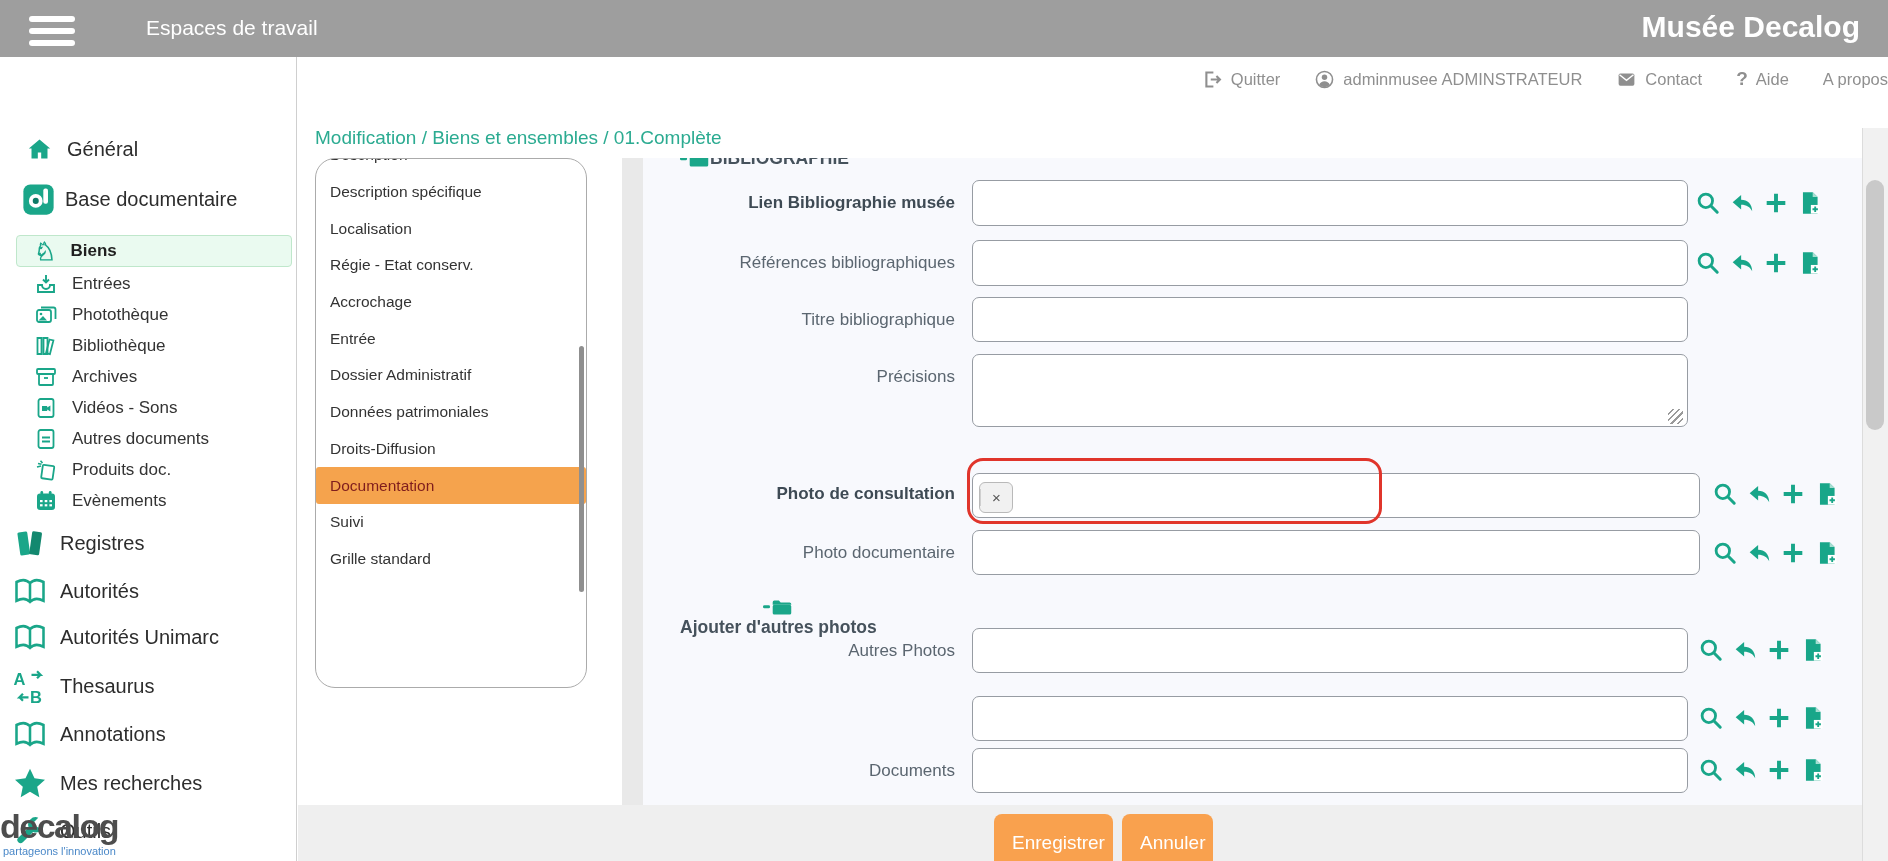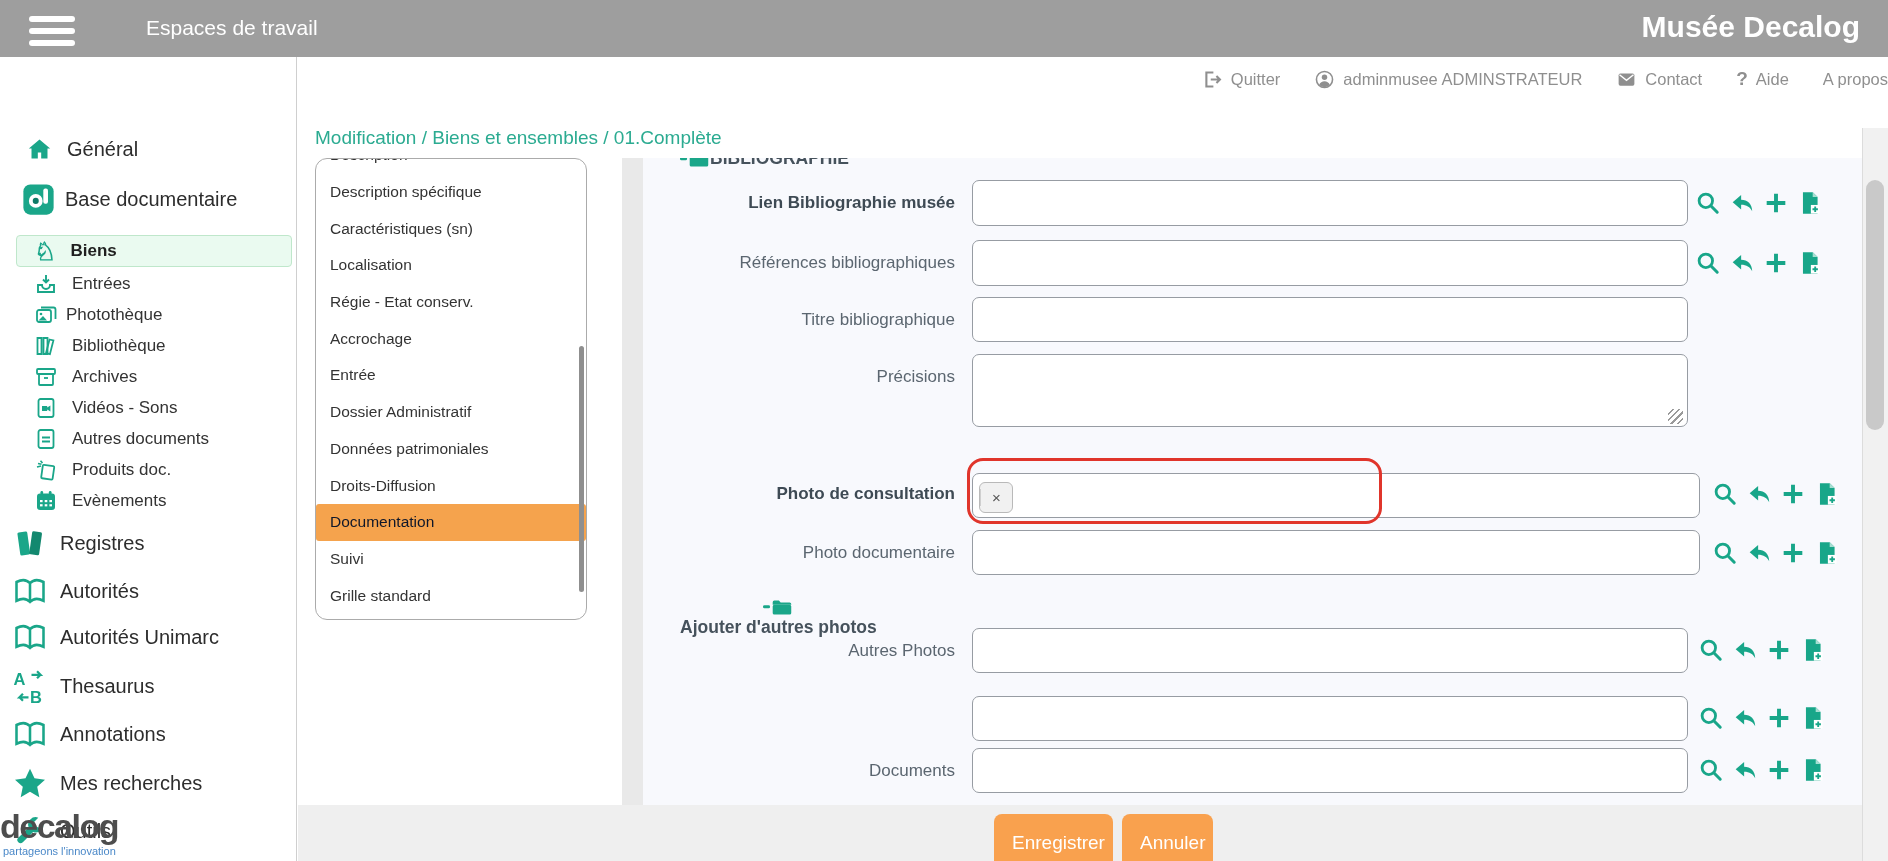--- a/index.html
+++ b/index.html
@@ -25,24 +25,24 @@
   .t1{font-size:20px;}
   .t2{font-size:17px;color:#333;}
   .sel-box{position:absolute;left:16px;width:276px;height:32px;background:#eafaf0;border:1px solid #bfe7cb;border-radius:4px;}
   #logo-word{font-size:34px;font-weight:600;color:#4d4d4d;letter-spacing:-1.5px;line-height:1;}
   #logo-tag{font-size:11px;color:#4a88c8;}
 
   
   #breadcrumb{left:315px;top:127px;font-size:19px;color:#2bab91;}
 
   
-  #navpanel{left:315px;top:158px;width:272px;height:462px;background:#fff;border:1px solid #ababab;border-radius:12px;overflow:hidden;}
+  #navpanel{left:315px;top:158px;width:272px;height:530px;background:#fff;border:1px solid #ababab;border-radius:20px;overflow:hidden;}
   #navpanel ul{list-style:none;margin:-22px 0 0 0;padding:0;}
   #navpanel li{height:36.7px;display:flex;align-items:center;padding-left:14px;font-size:15.5px;color:#333;cursor:pointer;white-space:nowrap;}
-  #navpanel li.selected{background:#f5a34d;color:#0f172a;border-radius:3px;}
+  #navpanel li.selected{background:#f5a34d;color:#7f1d1d;border-radius:3px;}
   #panel-scrollthumb{left:579px;top:346px;width:5px;height:246px;background:#8f8f8f;border-radius:3px;}
 
   
   #formbg{left:643px;top:158px;width:1219px;height:647px;background:#f8f9fd;}
   #graystrip{left:622px;top:158px;width:21px;height:647px;background:#e9e9e9;}
   .lbl{position:absolute;width:360px;text-align:right;font-size:17px;color:#5b6670;line-height:22px;white-space:nowrap;}
   .lbl.b{font-weight:700;color:#3e4a54;}
   .inp{position:absolute;background:#fff;border:1px solid #979ca3;border-radius:7px;font-family:"Liberation Sans",sans-serif;font-size:16px;color:#333;padding:0 10px;outline:none;}
   textarea.inp{resize:none;padding:8px 10px;}
   .icons{position:absolute;display:flex;gap:8px;align-items:center;}
@@ -141,21 +141,21 @@
     </div>
 
     <div class="side-item t2" style="left:34px;top:215px;gap:14px;">
       <svg viewBox="0 0 24 24" width="24" height="24">
           <path d="M4 13h4a4 4 0 0 0 8 0h4v7H4z" fill="none" stroke="#1aa689" stroke-width="1.9"></path>
           <path d="M12 3v7M9 7.5l3 3 3-3" fill="none" stroke="#1aa689" stroke-width="1.9"></path>
         </svg>
       <span>Entrées</span>
     </div>
 
-    <div class="side-item t2" style="left:34px;top:246px;gap:8px;">
+    <div class="side-item t2" style="left:34px;top:246px;gap:14px;">
       <svg viewBox="0 0 24 24" width="24" height="24">
           <rect x="3" y="7" width="14" height="12" rx="2" fill="none" stroke="#1aa689" stroke-width="1.8"></rect>
           <path d="M7 4.5h12.5a2 2 0 0 1 2 2V16" fill="none" stroke="#1aa689" stroke-width="1.8"></path>
           <circle cx="7" cy="11" r="1.3" fill="#1aa689"></circle>
           <path d="M4.5 17.5 9 13l4 4.5z" fill="#1aa689"></path>
         </svg>
       <span>Photothèque</span>
     </div>
 
     <div class="side-item t2" style="left:34px;top:277px;gap:14px;">
@@ -284,21 +284,20 @@
 
   <div class="abs" id="breadcrumb">Modification / Biens et ensembles / 01.Complète</div>
 
   <div class="abs" id="formbg"></div>
   <div class="abs" id="graystrip"></div>
 
   <div class="abs" id="navpanel">
     <ul>
       <li>Description</li>
       <li>Description spécifique</li>
-      <li>Caractéristiques (sn)</li>
       <li>Localisation</li>
       <li>Régie - Etat conserv.</li>
       <li>Accrochage</li>
       <li>Entrée</li>
       <li>Dossier Administratif</li>
       <li>Données patrimoniales</li>
       <li>Droits-Diffusion</li>
       <li class="selected">Documentation</li>
       <li>Suivi</li>
       <li>Grille standard</li>

